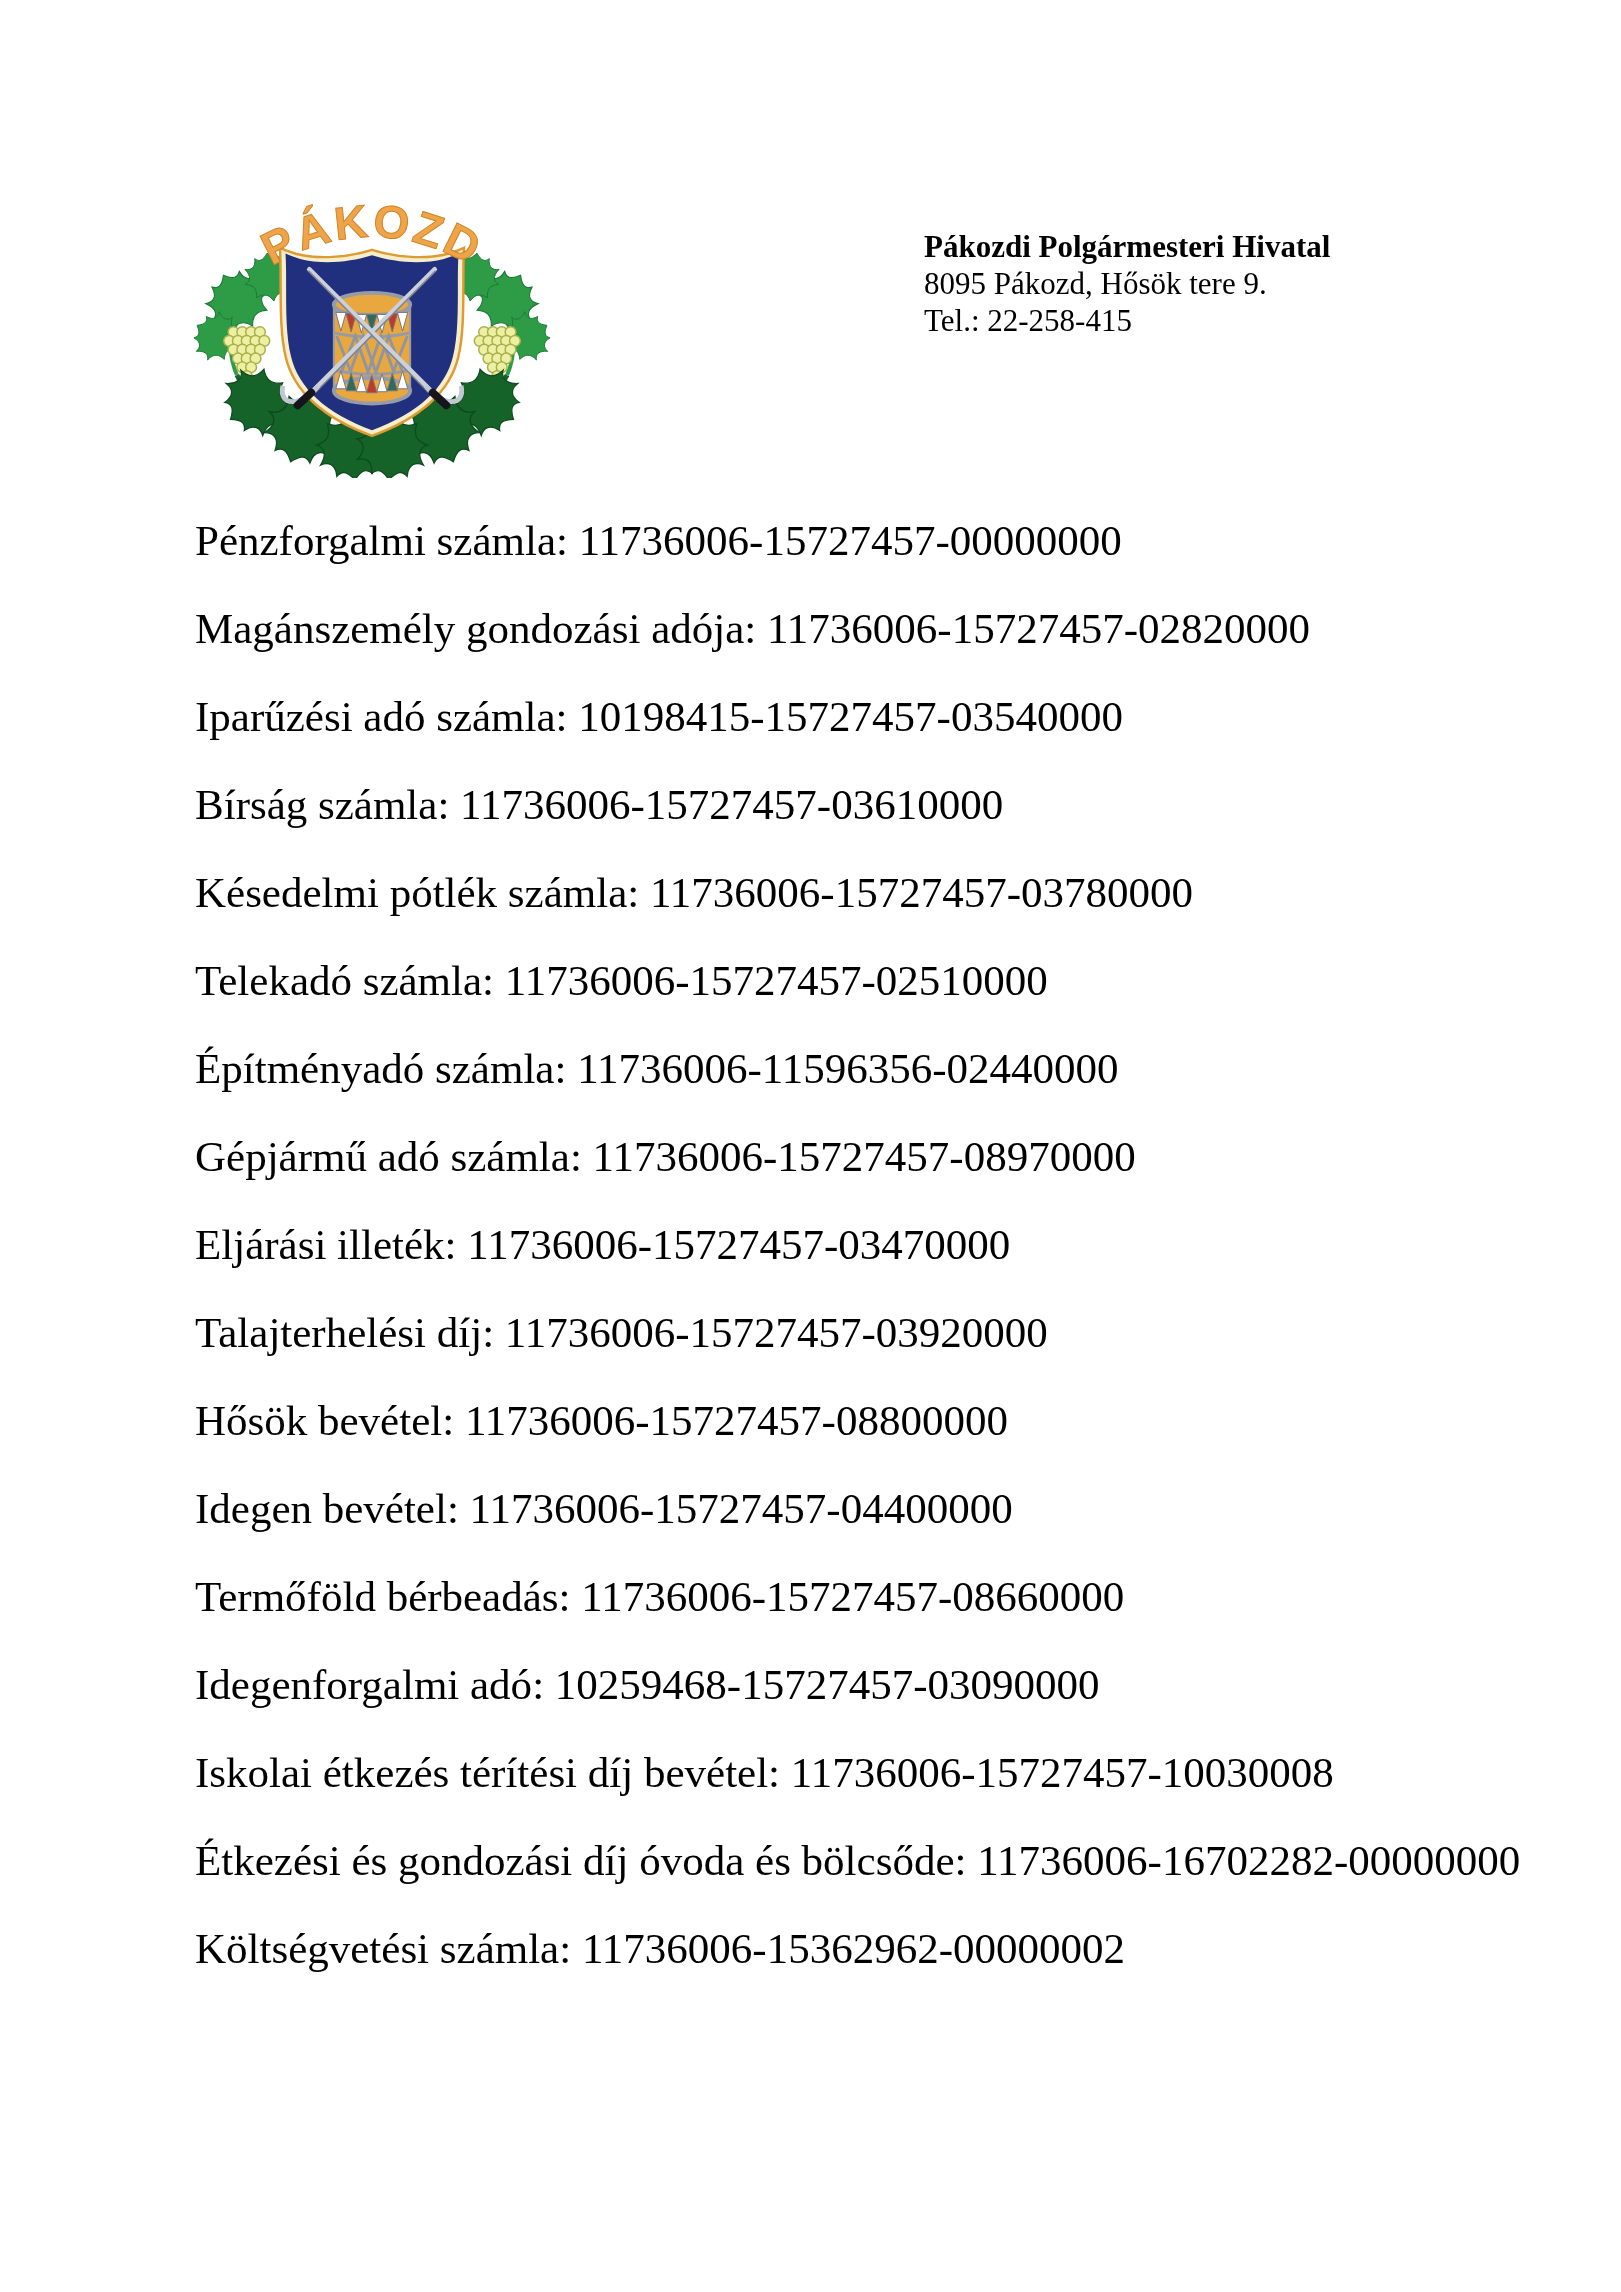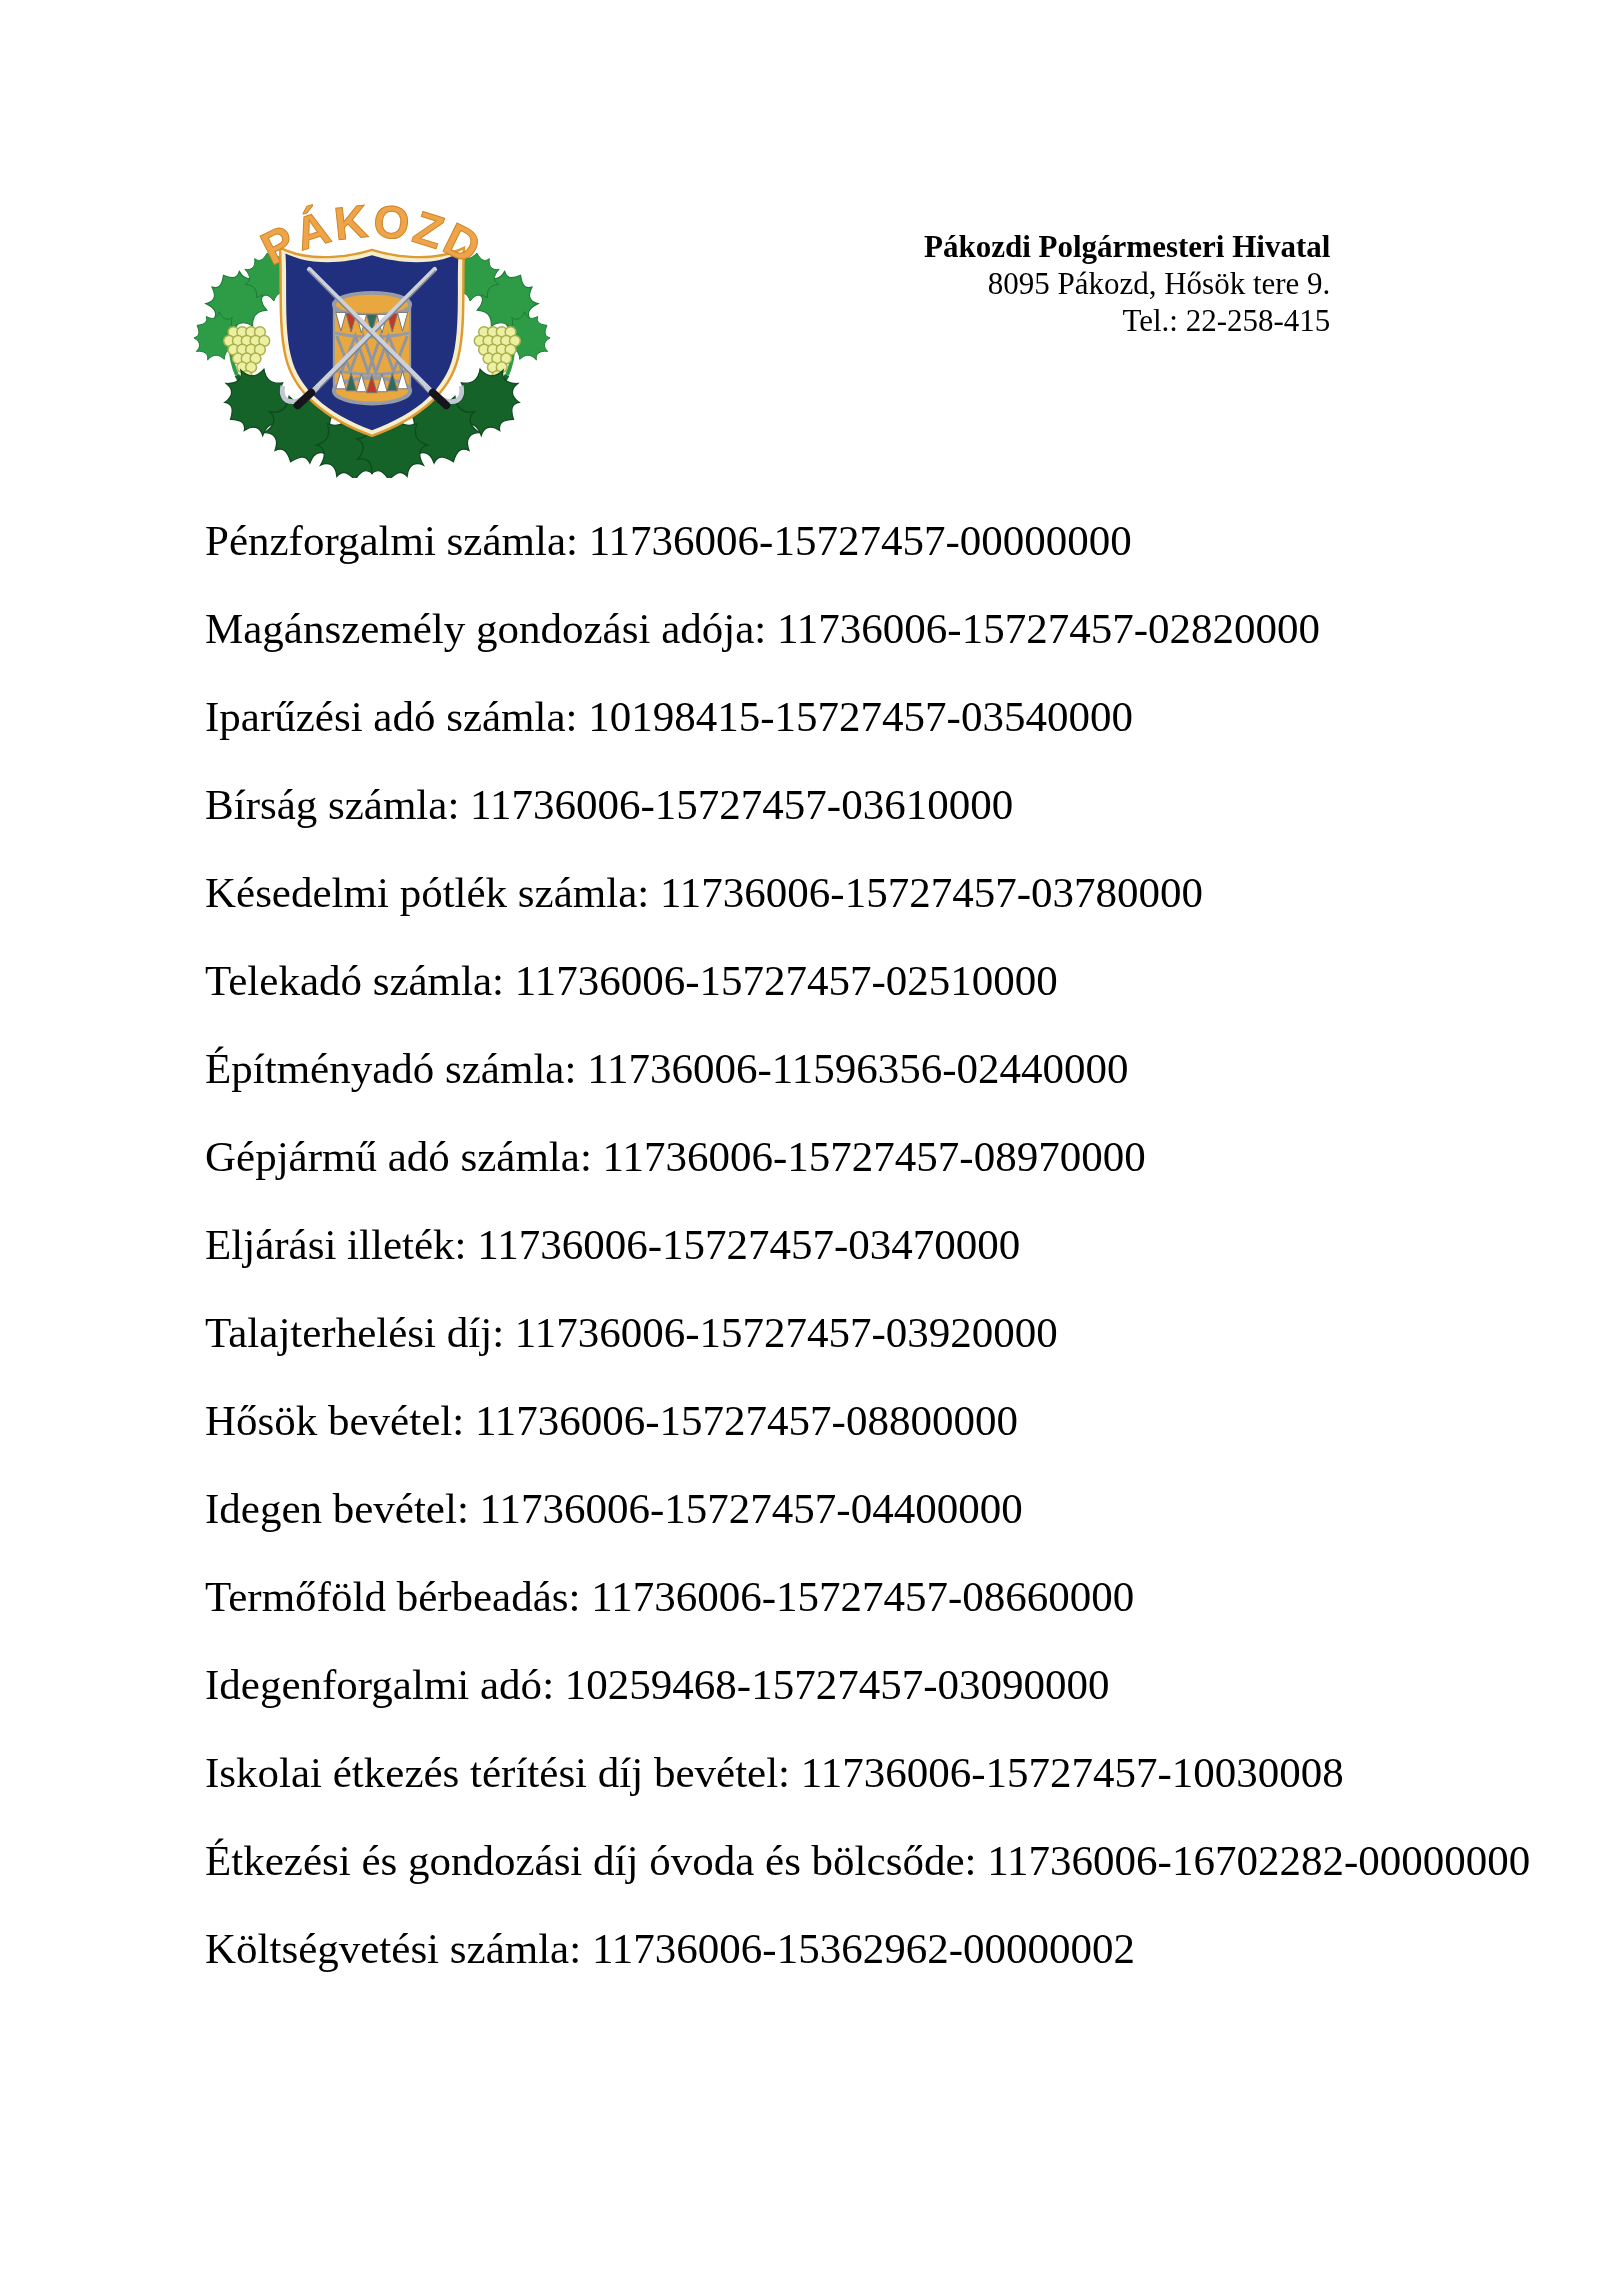--- a/index.html
+++ b/index.html
@@ -22,26 +22,25 @@
     width: 372px;
     height: 289px;
   }
   .header-block {
     position: absolute;
     left: 924px;
     top: 228px;
     font-size: 31px;
     line-height: 37px;
     white-space: nowrap;
-    text-align: right;
   }
   .header-title { font-weight: bold; }
   .account-list {
     position: absolute;
-    left: 205px;
+    left: 195px;
     top: 497px;
     font-size: 43px;
   }
   .account-row {
     line-height: 88px;
     white-space: nowrap;
   }
 </style>
 </head>
 <body>

